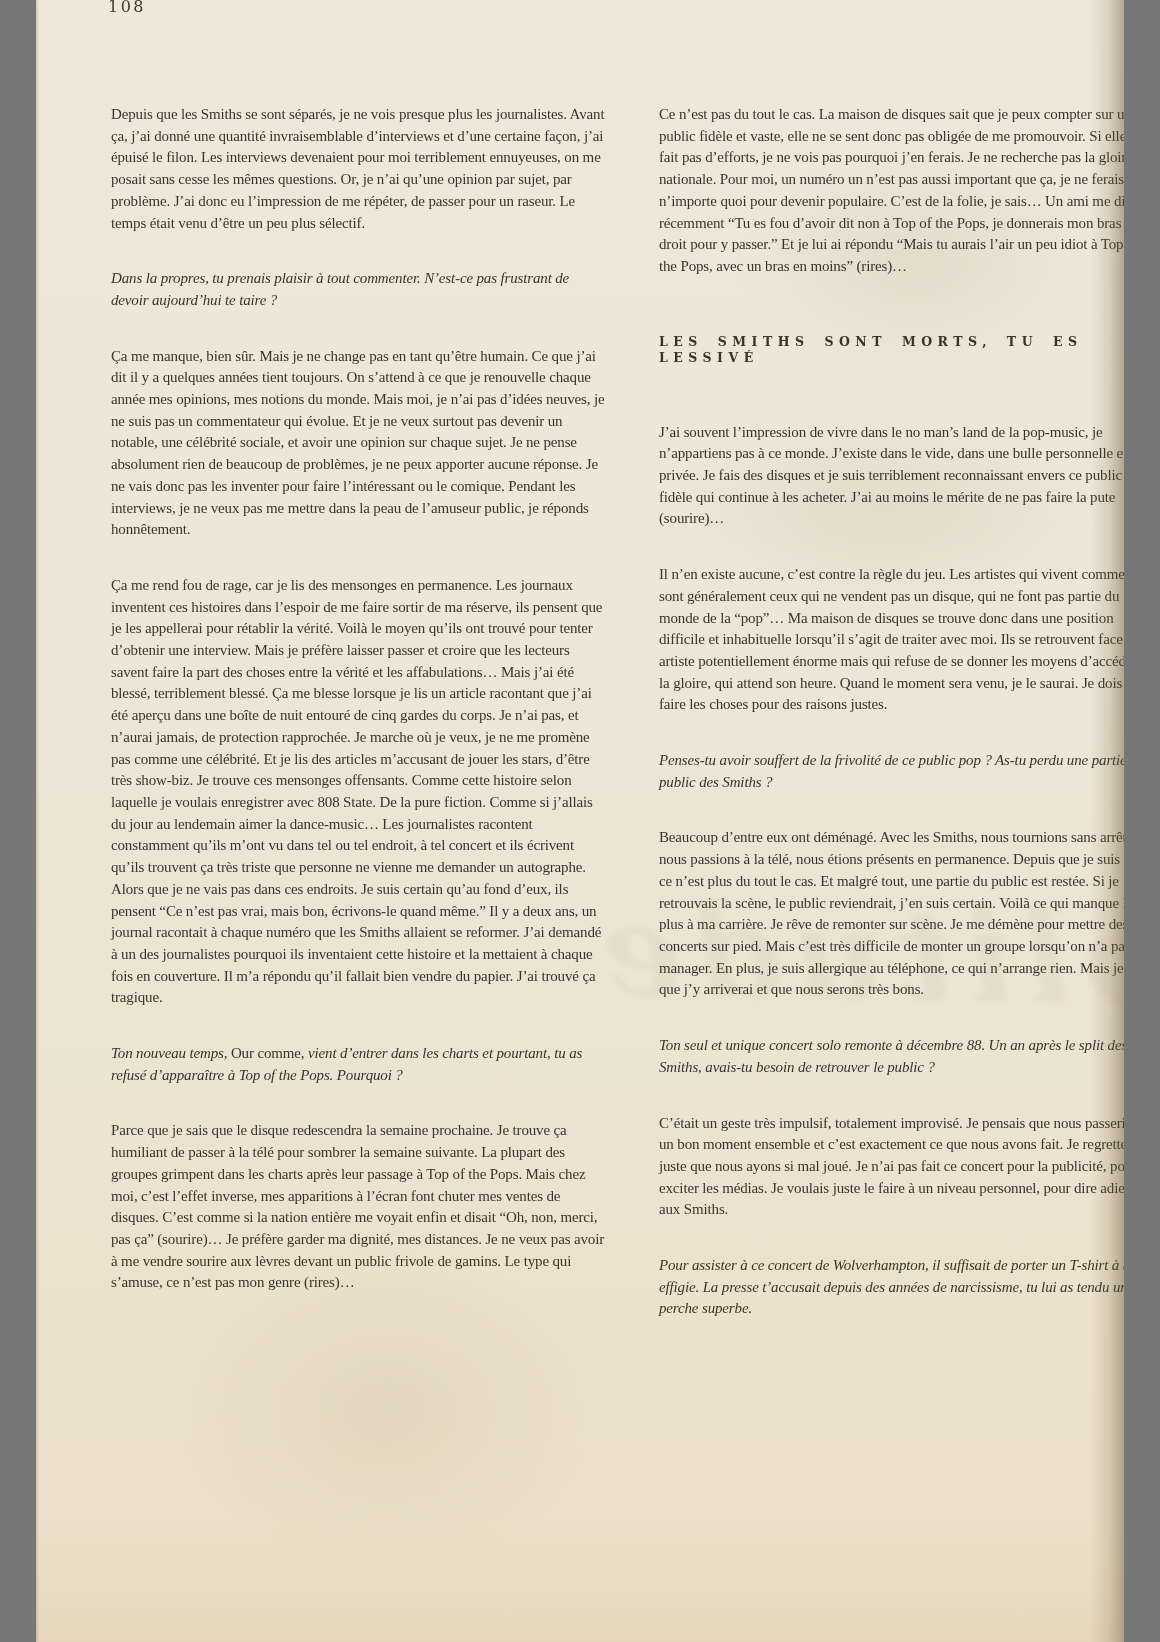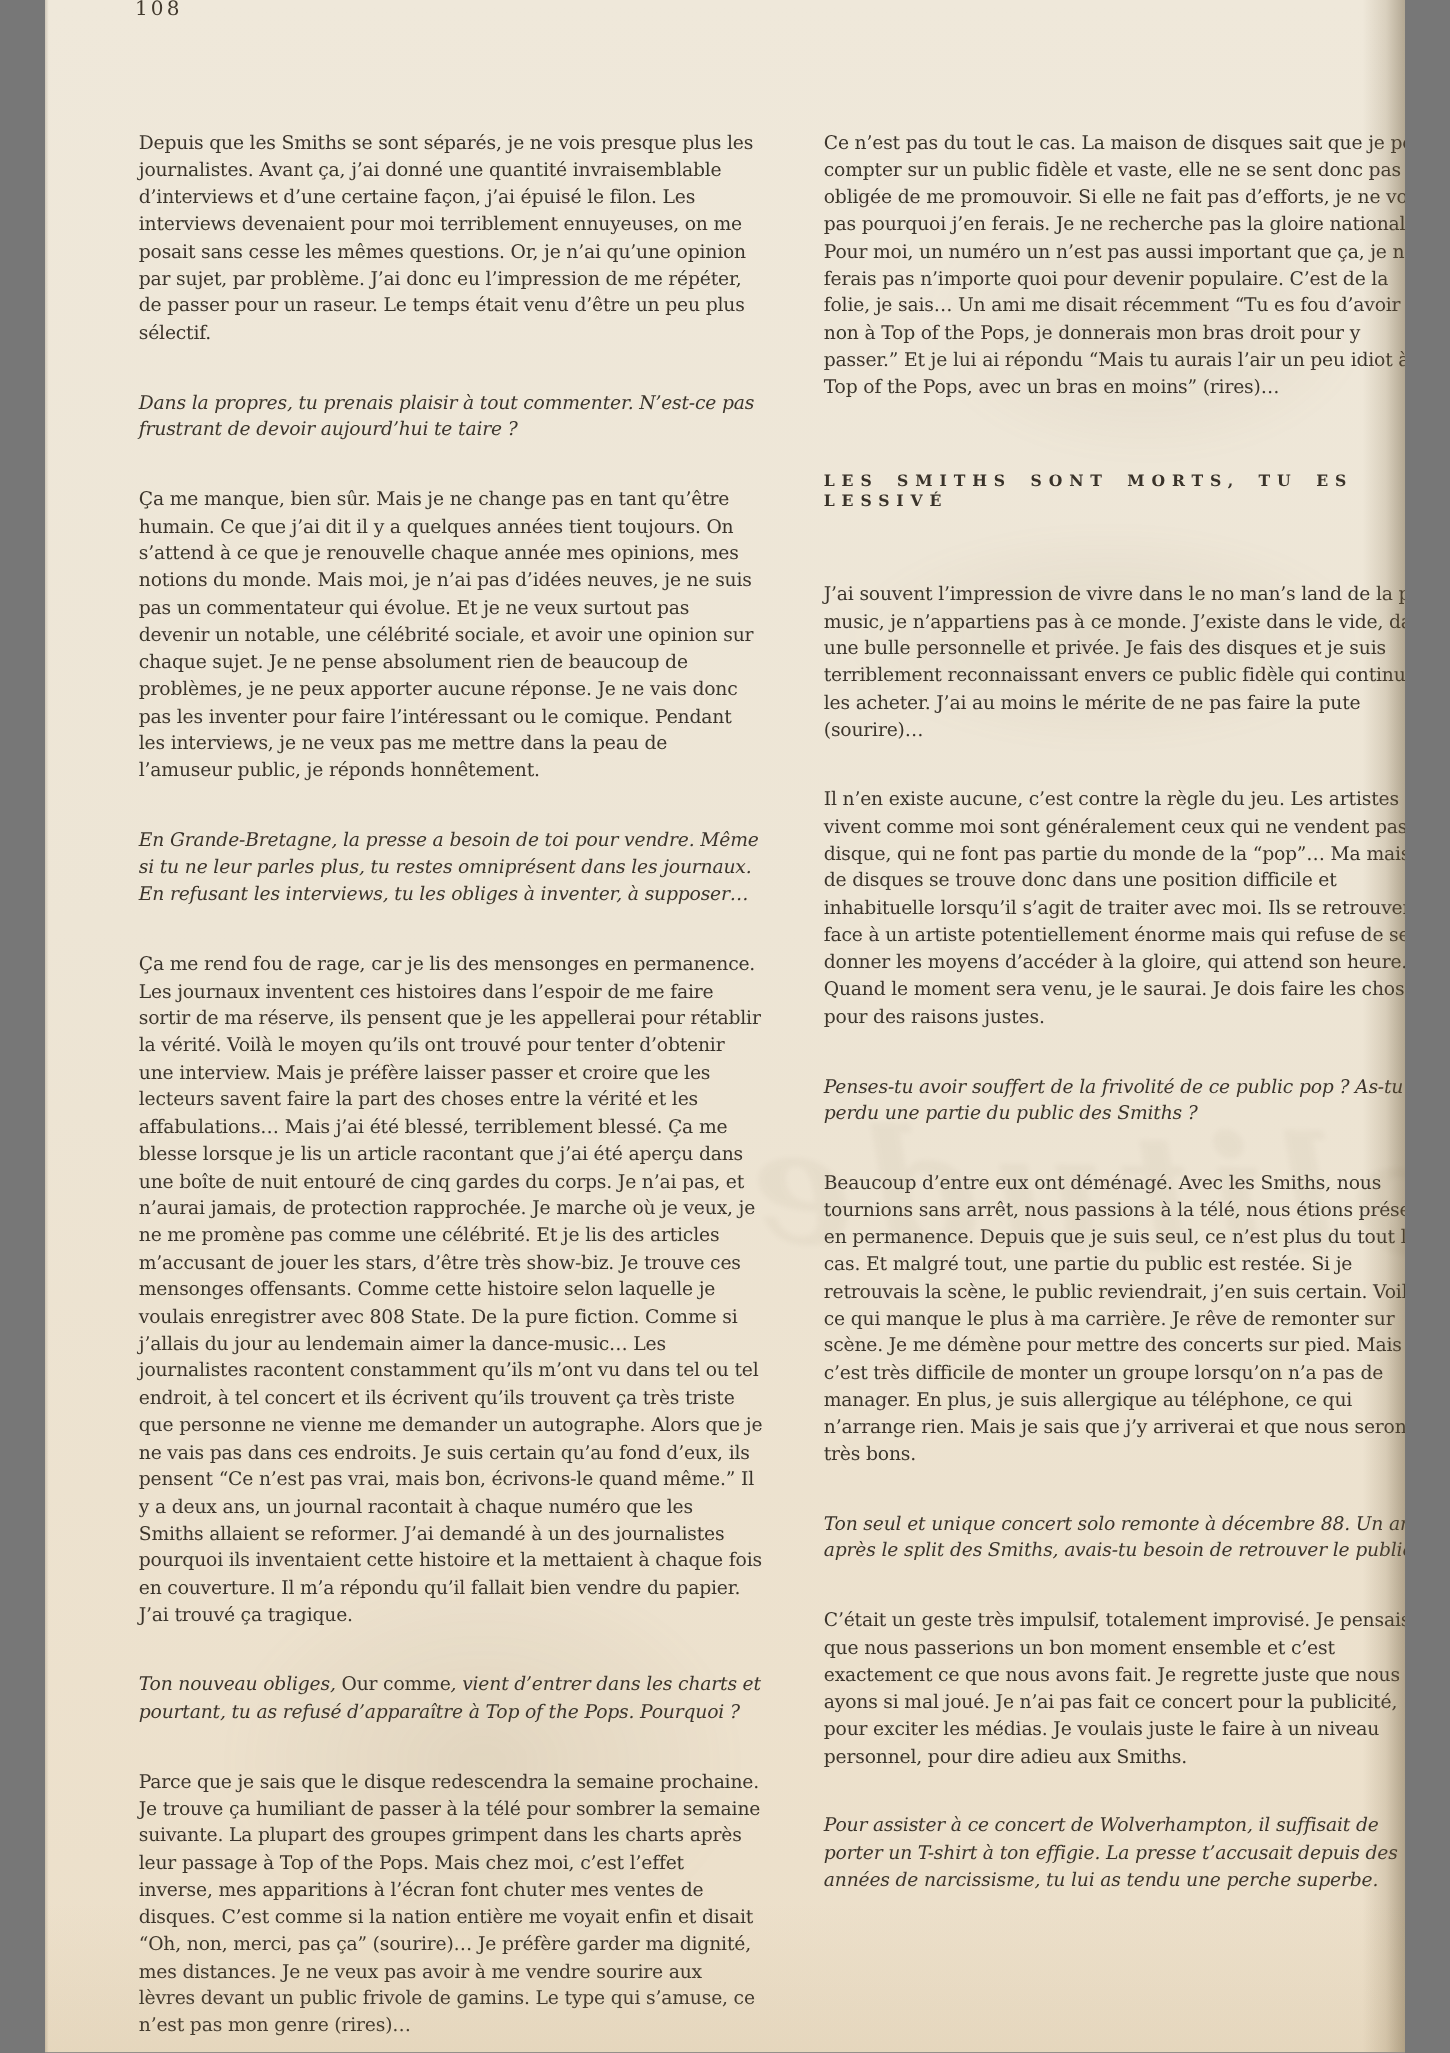--- a/index.html
+++ b/index.html
@@ -46,21 +46,21 @@
     position:absolute;left:72px;top:-3px;
     font-size:16px;letter-spacing:2.5px;color:#42392d;
   }
   .col{
     position:absolute;top:0;
     display:flex;flex-direction:column;
     font-size:15px;line-height:21.7px;letter-spacing:-0.15px;
   }
   .col-left{left:75px;width:499px;padding-top:104px;}
   .col-right{left:623px;width:493px;padding-top:104px;}
-  .answer,.question{margin:0 0 34px 0;}
+  .answer,.question{margin:0 0 34px 0;font-family:Liberation Serif, serif;}
   .question{font-style:italic;}
   .question .roman{font-style:normal;}
   .subheading{
     margin:22px 0 56px 0;
     text-align:left;
     font-size:12.5px;line-height:16px;
     letter-spacing:5.5px;word-spacing:5px;
     color:#3a332a;
   }
 </style>
@@ -73,23 +73,22 @@
   <div class="smudge" style="left:700px;top:150px;width:360px;height:220px;"></div>
   <div class="smudge" style="left:640px;top:420px;width:420px;height:180px;"></div>
   <div class="smudge" style="left:140px;top:1250px;width:420px;height:320px;"></div>
 
   <span class="page-number">108</span>
 
   <div class="col col-left">
     <p class="answer">Depuis que les Smiths se sont séparés, je ne vois presque plus les journalistes. Avant ça, j’ai donné une quantité invraisemblable d’interviews et d’une certaine façon, j’ai épuisé le filon. Les interviews devenaient pour moi terriblement ennuyeuses, on me posait sans cesse les mêmes questions. Or, je n’ai qu’une opinion par sujet, par problème. J’ai donc eu l’impression de me répéter, de passer pour un raseur. Le temps était venu d’être un peu plus sélectif.</p>
     <p class="question">Dans la propres, tu prenais plaisir à tout commenter. N’est-ce pas frustrant de devoir aujourd’hui te taire ?</p>
     <p class="answer">Ça me manque, bien sûr. Mais je ne change pas en tant qu’être humain. Ce que j’ai dit il y a quelques années tient toujours. On s’attend à ce que je renouvelle chaque année mes opinions, mes notions du monde. Mais moi, je n’ai pas d’idées neuves, je ne suis pas un commentateur qui évolue. Et je ne veux surtout pas devenir un notable, une célébrité sociale, et avoir une opinion sur chaque sujet. Je ne pense absolument rien de beaucoup de problèmes, je ne peux apporter aucune réponse. Je ne vais donc pas les inventer pour faire l’intéressant ou le comique. Pendant les interviews, je ne veux pas me mettre dans la peau de l’amuseur public, je réponds honnêtement.</p>
-    <p class="question">En Grande-Bretagne, la presse a besoin de toi pour vendre. Même si tu ne leur parles plus, tu restes omniprésent dans les journaux. En refusant les interviews, tu les obliges à inventer, à supposer…</p>
     <p class="answer">Ça me rend fou de rage, car je lis des mensonges en permanence. Les journaux inventent ces histoires dans l’espoir de me faire sortir de ma réserve, ils pensent que je les appellerai pour rétablir la vérité. Voilà le moyen qu’ils ont trouvé pour tenter d’obtenir une interview. Mais je préfère laisser passer et croire que les lecteurs savent faire la part des choses entre la vérité et les affabulations… Mais j’ai été blessé, terriblement blessé. Ça me blesse lorsque je lis un article racontant que j’ai été aperçu dans une boîte de nuit entouré de cinq gardes du corps. Je n’ai pas, et n’aurai jamais, de protection rapprochée. Je marche où je veux, je ne me promène pas comme une célébrité. Et je lis des articles m’accusant de jouer les stars, d’être très show-biz. Je trouve ces mensonges offensants. Comme cette histoire selon laquelle je voulais enregistrer avec 808 State. De la pure fiction. Comme si j’allais du jour au lendemain aimer la dance-music… Les journalistes racontent constamment qu’ils m’ont vu dans tel ou tel endroit, à tel concert et ils écrivent qu’ils trouvent ça très triste que personne ne vienne me demander un autographe. Alors que je ne vais pas dans ces endroits. Je suis certain qu’au fond d’eux, ils pensent “Ce n’est pas vrai, mais bon, écrivons-le quand même.” Il y a deux ans, un journal racontait à chaque numéro que les Smiths allaient se reformer. J’ai demandé à un des journalistes pourquoi ils inventaient cette histoire et la mettaient à chaque fois en couverture. Il m’a répondu qu’il fallait bien vendre du papier. J’ai trouvé ça tragique.</p>
-    <p class="question"><span>Ton nouveau obliges, </span><span class="roman">Our comme</span><span>, vient d’entrer dans les charts et pourtant, tu as refusé d’apparaître à Top of the Pops. Pourquoi ?</span></p>
+    <p class="question"><span>Ton nouveau temps, </span><span class="roman">Our comme</span><span>, vient d’entrer dans les charts et pourtant, tu as refusé d’apparaître à Top of the Pops. Pourquoi ?</span></p>
     <p class="answer">Parce que je sais que le disque redescendra la semaine prochaine. Je trouve ça humiliant de passer à la télé pour sombrer la semaine suivante. La plupart des groupes grimpent dans les charts après leur passage à Top of the Pops. Mais chez moi, c’est l’effet inverse, mes apparitions à l’écran font chuter mes ventes de disques. C’est comme si la nation entière me voyait enfin et disait “Oh, non, merci, pas ça” (sourire)… Je préfère garder ma dignité, mes distances. Je ne veux pas avoir à me vendre sourire aux lèvres devant un public frivole de gamins. Le type qui s’amuse, ce n’est pas mon genre (rires)…</p>
   </div>
 
   <div class="col col-right">
     <p class="answer">Ce n’est pas du tout le cas. La maison de disques sait que je peux compter sur un public fidèle et vaste, elle ne se sent donc pas obligée de me promouvoir. Si elle ne fait pas d’efforts, je ne vois pas pourquoi j’en ferais. Je ne recherche pas la gloire nationale. Pour moi, un numéro un n’est pas aussi important que ça, je ne ferais pas n’importe quoi pour devenir populaire. C’est de la folie, je sais… Un ami me disait récemment “Tu es fou d’avoir dit non à Top of the Pops, je donnerais mon bras droit pour y passer.” Et je lui ai répondu “Mais tu aurais l’air un peu idiot à Top of the Pops, avec un bras en moins” (rires)…</p>
     <h2 class="subheading">LES SMITHS SONT MORTS, TU ES LESSIVÉ</h2>
     <p class="answer">J’ai souvent l’impression de vivre dans le no man’s land de la pop-music, je n’appartiens pas à ce monde. J’existe dans le vide, dans une bulle personnelle et privée. Je fais des disques et je suis terriblement reconnaissant envers ce public fidèle qui continue à les acheter. J’ai au moins le mérite de ne pas faire la pute (sourire)…</p>
     <p class="answer">Il n’en existe aucune, c’est contre la règle du jeu. Les artistes qui vivent comme moi sont généralement ceux qui ne vendent pas un disque, qui ne font pas partie du monde de la “pop”… Ma maison de disques se trouve donc dans une position difficile et inhabituelle lorsqu’il s’agit de traiter avec moi. Ils se retrouvent face à un artiste potentiellement énorme mais qui refuse de se donner les moyens d’accéder à la gloire, qui attend son heure. Quand le moment sera venu, je le saurai. Je dois faire les choses pour des raisons justes.</p>
     <p class="question">Penses-tu avoir souffert de la frivolité de ce public pop ? As-tu perdu une partie du public des Smiths ?</p>
     <p class="answer">Beaucoup d’entre eux ont déménagé. Avec les Smiths, nous tournions sans arrêt, nous passions à la télé, nous étions présents en permanence. Depuis que je suis seul, ce n’est plus du tout le cas. Et malgré tout, une partie du public est restée. Si je retrouvais la scène, le public reviendrait, j’en suis certain. Voilà ce qui manque le plus à ma carrière. Je rêve de remonter sur scène. Je me démène pour mettre des concerts sur pied. Mais c’est très difficile de monter un groupe lorsqu’on n’a pas de manager. En plus, je suis allergique au téléphone, ce qui n’arrange rien. Mais je sais que j’y arriverai et que nous serons très bons.</p>

